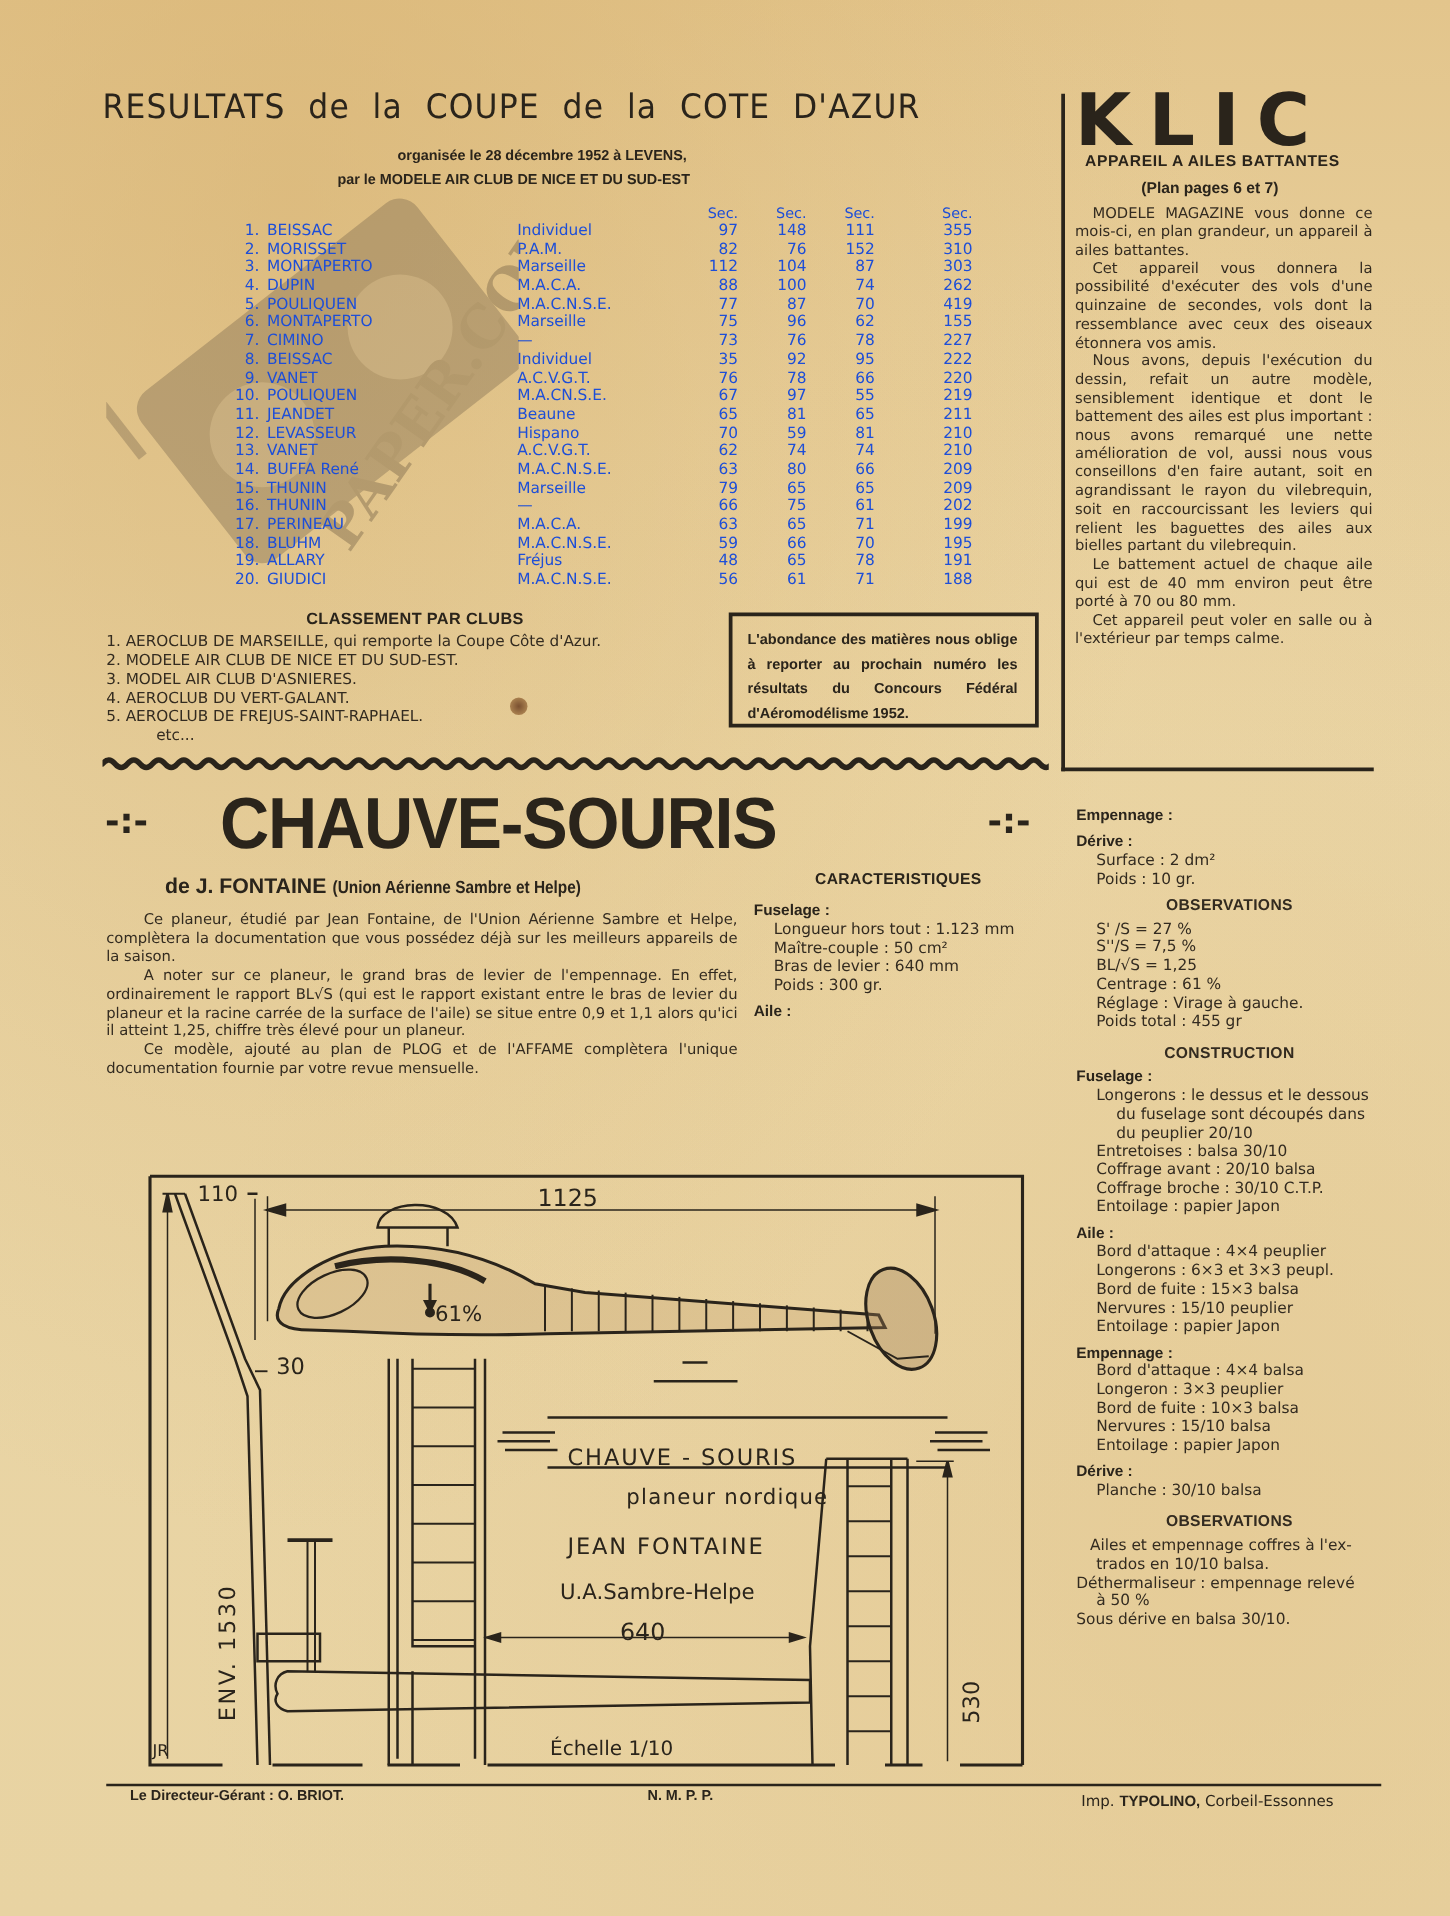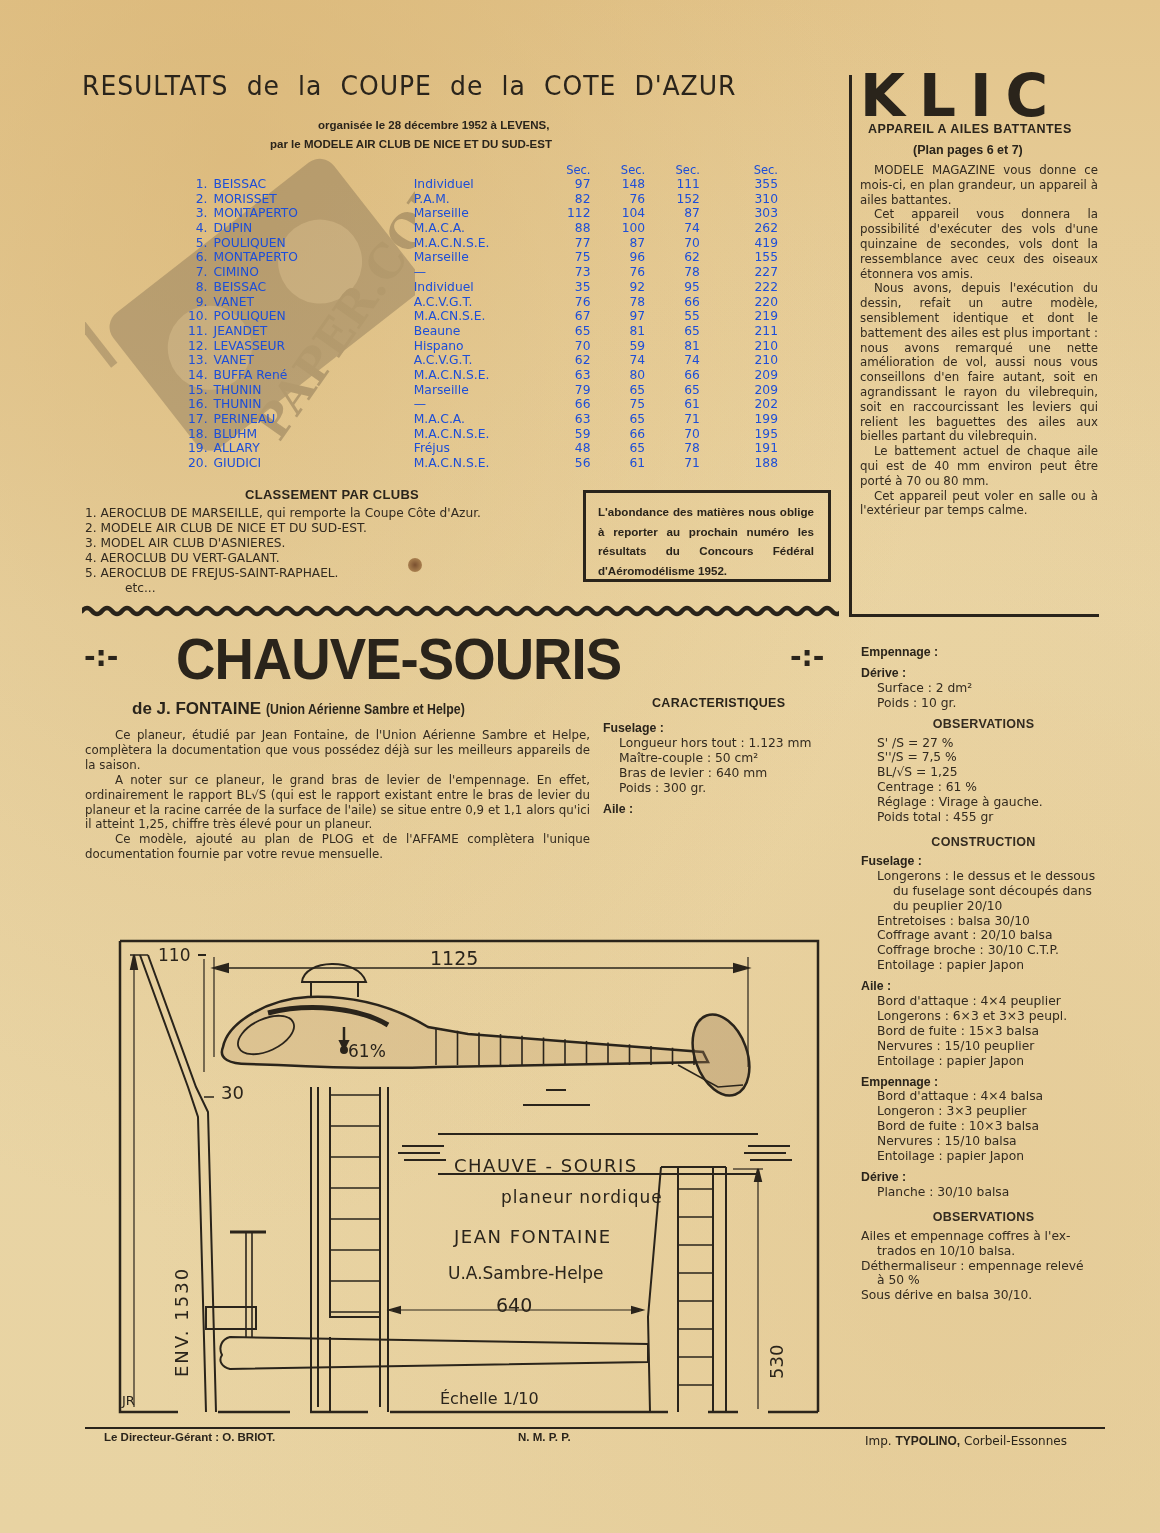--- a/index.html
+++ b/index.html
@@ -395,21 +395,21 @@
       <div class="i">Entoilage : papier Japon</div>
     </div>
   <div class="gap"></div>
   <div class="h">Dérive :</div>
   <div>
       <div class="i">Planche : 30/10 balsa</div>
     </div>
 
   <div class="sec" style="margin-top:10px">OBSERVATIONS</div>
   <div>
-      <div style="padding-left: 0px; white-space: nowrap;">Ailes et empennage coffres à l'ex-</div>
+      <div style="padding-left: 0px; white-space: nowrap; margin-left: 11px;">Ailes et empennage coffres à l'ex-</div>
       <div style="padding-left: 16px; white-space: nowrap;">trados en 10/10 balsa.</div>
       <div style="padding-left: 0px; white-space: nowrap;">Déthermaliseur : empennage relevé</div>
       <div style="padding-left: 16px; white-space: nowrap;">à 50 %</div>
       <div style="padding-left: 0px; white-space: nowrap;">Sous dérive en balsa 30/10.</div>
     </div>
 </div>
 
 <svg id="drawing" class="abs" viewBox="0 0 702 477">
   <g stroke="#2a241b" fill="none" stroke-width="2">
 

